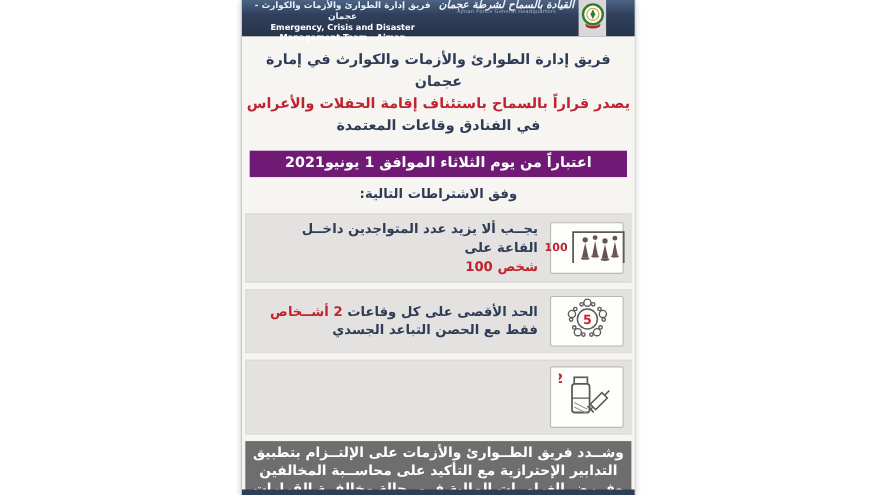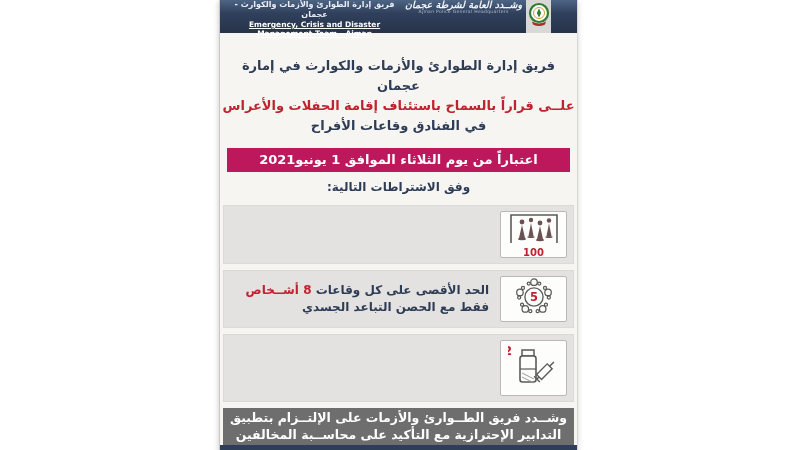--- a/index.html
+++ b/index.html
@@ -14,53 +14,53 @@
   }
 
   
   .header {
     height:33px; width:100%;
     background:linear-gradient(180deg,#4d6485 0%, #30405c 40%, #273349 100%);
     display:flex; align-items:flex-start;
   }
   .header-team { flex:1; text-align:center; padding-left:6px; line-height:1.25; }
   .team-ar { font-size:8px; font-weight:bold; color:#e9edf4; direction:rtl; }
-  .team-en { font-size:7.5px; font-weight:bold; color:#ffffff;text-decoration:underline; }
+  .team-en { font-size:7.5px; font-weight:bold; color:#ffffff; }
   .header-authority { text-align:center; margin:0 4px 0 2px; line-height:1.1; }
   .authority-ar { font-size:9.5px; font-weight:bold; color:#f3f5f9; direction:rtl; font-style:italic; }
   .authority-en { font-size:4.5px; color:#aab8cc; letter-spacing:0.3px; }
   .header-emblem {
     width:25px; height:33px; margin-right:26px; background:#d9d8d6;
     display:flex; align-items:center; justify-content:center; flex:0 0 auto;
   }
 
   
-  .intro { margin-top:23px; text-align:center; direction:rtl; font-weight:bold; font-size:13px; line-height:20px; }
+  .intro { margin-top:12px; text-align:center; direction:rtl; font-weight:bold; font-size:13px; line-height:20px; }
   .navy { color:#2e3c55; }
   .red  { color:#c1222f; }
 
   
   .banner {
-    margin:12px 7px 0 7px; background:#be185d; color:#ffffff;
+    margin:12px 7px 0 7px; background:#701a75; color:#ffffff;
     direction:rtl; text-align:center; font-weight:bold; font-size:13px;
     padding:4px 2px; height:24px; line-height:16px;
   }
 
   .sub-heading { margin-top:8px; text-align:center; direction:rtl; font-weight:bold; font-size:12px; color:#2e3c55; height:16px; }
 
   
   .conds { margin:9px 3px 0 3px; display:flex; flex-direction:column; gap:6px; }
   .cond {
     background:#e3e2e0; border:1px solid #dbdad8; direction:rtl;
     display:flex; align-items:center; padding:5px 6px;
   }
   .cond-1 { min-height:59px; } .cond-2 { min-height:56px; } .cond-3 { min-height:66px; }
   .cond-icon {
     width:67px; flex:0 0 auto; background:#fdfdfc; border:1px solid #b9b8b5; border-radius:2px;
-    display:flex; flex-direction:column; align-items:center; justify-content:center;
+    display:flex; flex-direction:row; align-items:center; justify-content:center;
     margin-left:9px;
   }
   .cond-1 .cond-icon { height:47px; } .cond-2 .cond-icon { height:46px; } .cond-3 .cond-icon { height:56px; }
   .icon-num { color:#c1222f; font-weight:bold; font-size:10px; line-height:10px; }
   .cond-text {
     flex:1; font-weight:bold; font-size:12px; line-height:17px; color:#2e3c55;
     text-align:right; padding-left:8px; padding-right:2px;
   }
   .own-line { display:block; }
 
@@ -80,39 +80,39 @@
 
 <div class="stage">
   <div class="poster">
 
     <div class="header">
       <div class="header-team">
         <div class="team-ar">فريق إدارة الطوارئ والأزمات والكوارث - عجمان</div>
         <div class="team-en">Emergency, Crisis and Disaster Management Team - Ajman</div>
       </div>
       <div class="header-authority">
-        <div class="authority-ar">وشــدد العامة لشرطة عجمان</div>
+        <div class="authority-ar">القيادة بالسماح لشرطة عجمان</div>
         <div class="authority-en">Ajman Police General Headquarters</div>
       </div>
       <div class="header-emblem">
         <span>
           <svg width="22" height="27" viewBox="0 0 22 27">
             <circle cx="11" cy="12" r="9" fill="#ffffff" stroke="#2e7d32" stroke-width="2.2"></circle>
             <circle cx="11" cy="12" r="5.5" fill="none" stroke="#c9a227" stroke-width="1"></circle>
             <path d="M11 7.5 L13.2 12 L11 16.5 L8.8 12 Z" fill="#2e7d32"></path>
             <path d="M4 20.5 Q11 24.5 18 20.5 L17 23.5 Q11 26.5 5 23.5 Z" fill="#b02a2a"></path>
           </svg>
         </span>
       </div>
     </div>
 
     <div class="intro">
       <div class="navy">فريق إدارة الطوارئ والأزمات والكوارث في إمارة عجمان</div>
-      <div class="red">علــى قراراً بالسماح باستئناف إقامة الحفلات والأعراس</div>
-      <div class="navy">في الفنادق وقاعات الأفراح</div>
+      <div class="red">يصدر قراراً بالسماح باستئناف إقامة الحفلات والأعراس</div>
+      <div class="navy">في الفنادق وقاعات المعتمدة</div>
     </div>
 
     <div class="banner">اعتباراً من يوم الثلاثاء الموافق 1 يونيو2021</div>
 
     <div class="sub-heading">وفق الاشتراطات التالية:</div>
 
     <div class="conds">
 
       <div class="cond cond-1">
         <div class="cond-icon">
@@ -129,20 +129,25 @@
                 <circle cx="34" cy="11" r="2.4"></circle>
                   <path d="M31 27 L34 14 L37 27 Z"></path>
                   <ellipse cx="34" cy="28" rx="4" ry="1.2"></ellipse>
                 <circle cx="43" cy="8.5" r="2.2"></circle>
                   <path d="M40.5 24 L43 11.5 L45.5 24 Z"></path>
                   <ellipse cx="43" cy="25" rx="3.6" ry="1.1"></ellipse>
               </g>
             </svg>
           </span>
           <div class="icon-num">100</div>
+        </div>
+        <div class="cond-text">
+          <span>يجــب ألا يزيد عدد المتواجدين داخــل القاعة على</span>
+          <span class="red own-line" dir="ltr">100 شخص</span>
+          <span></span>
         </div>
       </div>
 
       <div class="cond cond-2">
         <div class="cond-icon">
           <span>
             <svg width="44" height="44" viewBox="0 0 46 46">
               <circle cx="23" cy="23" r="9.5" fill="#fdfdfc" stroke="#5a5a58" stroke-width="1.4"></circle>
               <g fill="none" stroke="#5a5a58" stroke-width="1.3">
                 <circle cx="23" cy="7.5" r="3.4"></circle>
@@ -160,21 +165,21 @@
                 <circle cx="8.3" cy="18.2" r="3.4"></circle>
                   <circle cx="7.5" cy="23.5" r="1.6"></circle>
                   <circle cx="11.5" cy="13.5" r="1.6"></circle>
               </g>
               <text x="23" y="27.5" font-size="12" font-weight="bold" fill="#c1222f" text-anchor="middle">5</text>
             </svg>
           </span>
         </div>
         <div class="cond-text">
           <span>الحد الأقصى على كل وقاعات</span>
-          <span class="red">8 أشــخاص</span>
+          <span class="red">2 أشــخاص</span>
           <span>فقط مع الحصن التباعد الجسدي</span>
         </div>
       </div>
 
       <div class="cond cond-3">
         <div class="cond-icon">
           <span>
             <svg width="52" height="48" viewBox="0 0 52 48">
               <text x="4" y="13" font-size="12" font-weight="bold" fill="#c1222f">2</text>
               <rect x="14" y="8" width="12" height="6" fill="#fdfdfc" stroke="#5a5a58" stroke-width="1.5"></rect>

